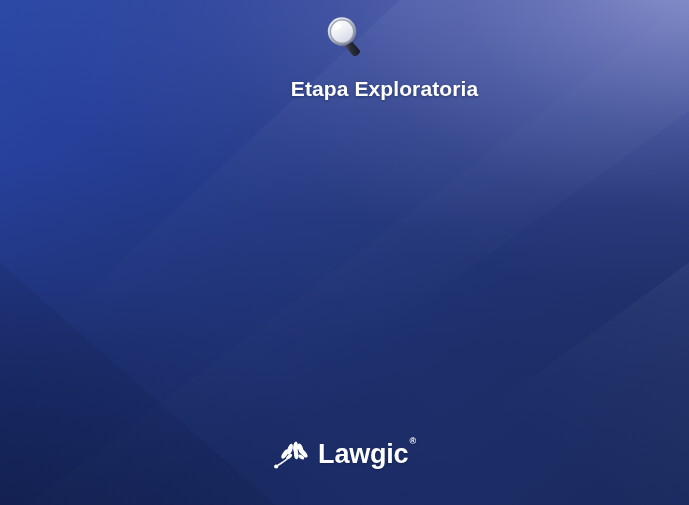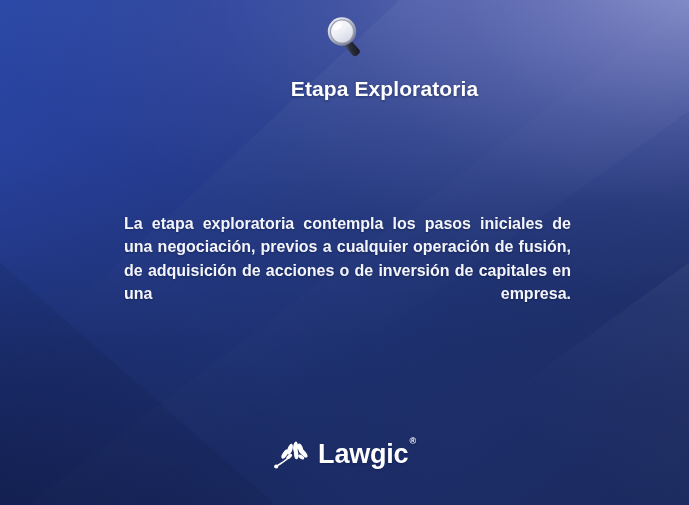--- a/index.html
+++ b/index.html
@@ -245,21 +245,20 @@
         <circle cx="20" cy="17.5" r="12.2" fill="#9aa0b2"></circle>
 
         <circle cx="20" cy="17.5" r="10.9" fill="url(#lensGrad)"></circle>
 
         <ellipse cx="15.4" cy="12.4" rx="4.6" ry="3.0" fill="#ffffff" opacity="0.85" transform="rotate(-32 15.4 12.4)"></ellipse>
       </svg>
     </div>
 
     <div class="title">Etapa Exploratoria</div>
 
-    <div class="body-text">La etapa exploratoria contempla los pasos iniciales de una negociación, previos a cualquier operación de fusión, de adquisición de acciones o de inversión de capitales en una empresa.</div>
 
     <div class="logo">
       <svg class="logo-mark" viewBox="0 0 34 30">
         <g fill="#ffffff">
 
           <path d="M2.6 26.2c4.0-2.2 8.4-5.0 12.2-8.6 0.6-0.55 1.35 0.3 0.8 0.9C11.9 22.3 7.4 25.3 3.3 27.5c-0.8 0.45-1.5-0.85-0.7-1.3z"></path>
 
           <circle cx="2.2" cy="27.5" r="2.1"></circle>
 
           <ellipse cx="11.0" cy="15.0" rx="5.3" ry="2.35" transform="rotate(-56 11.0 15.0)"></ellipse>

